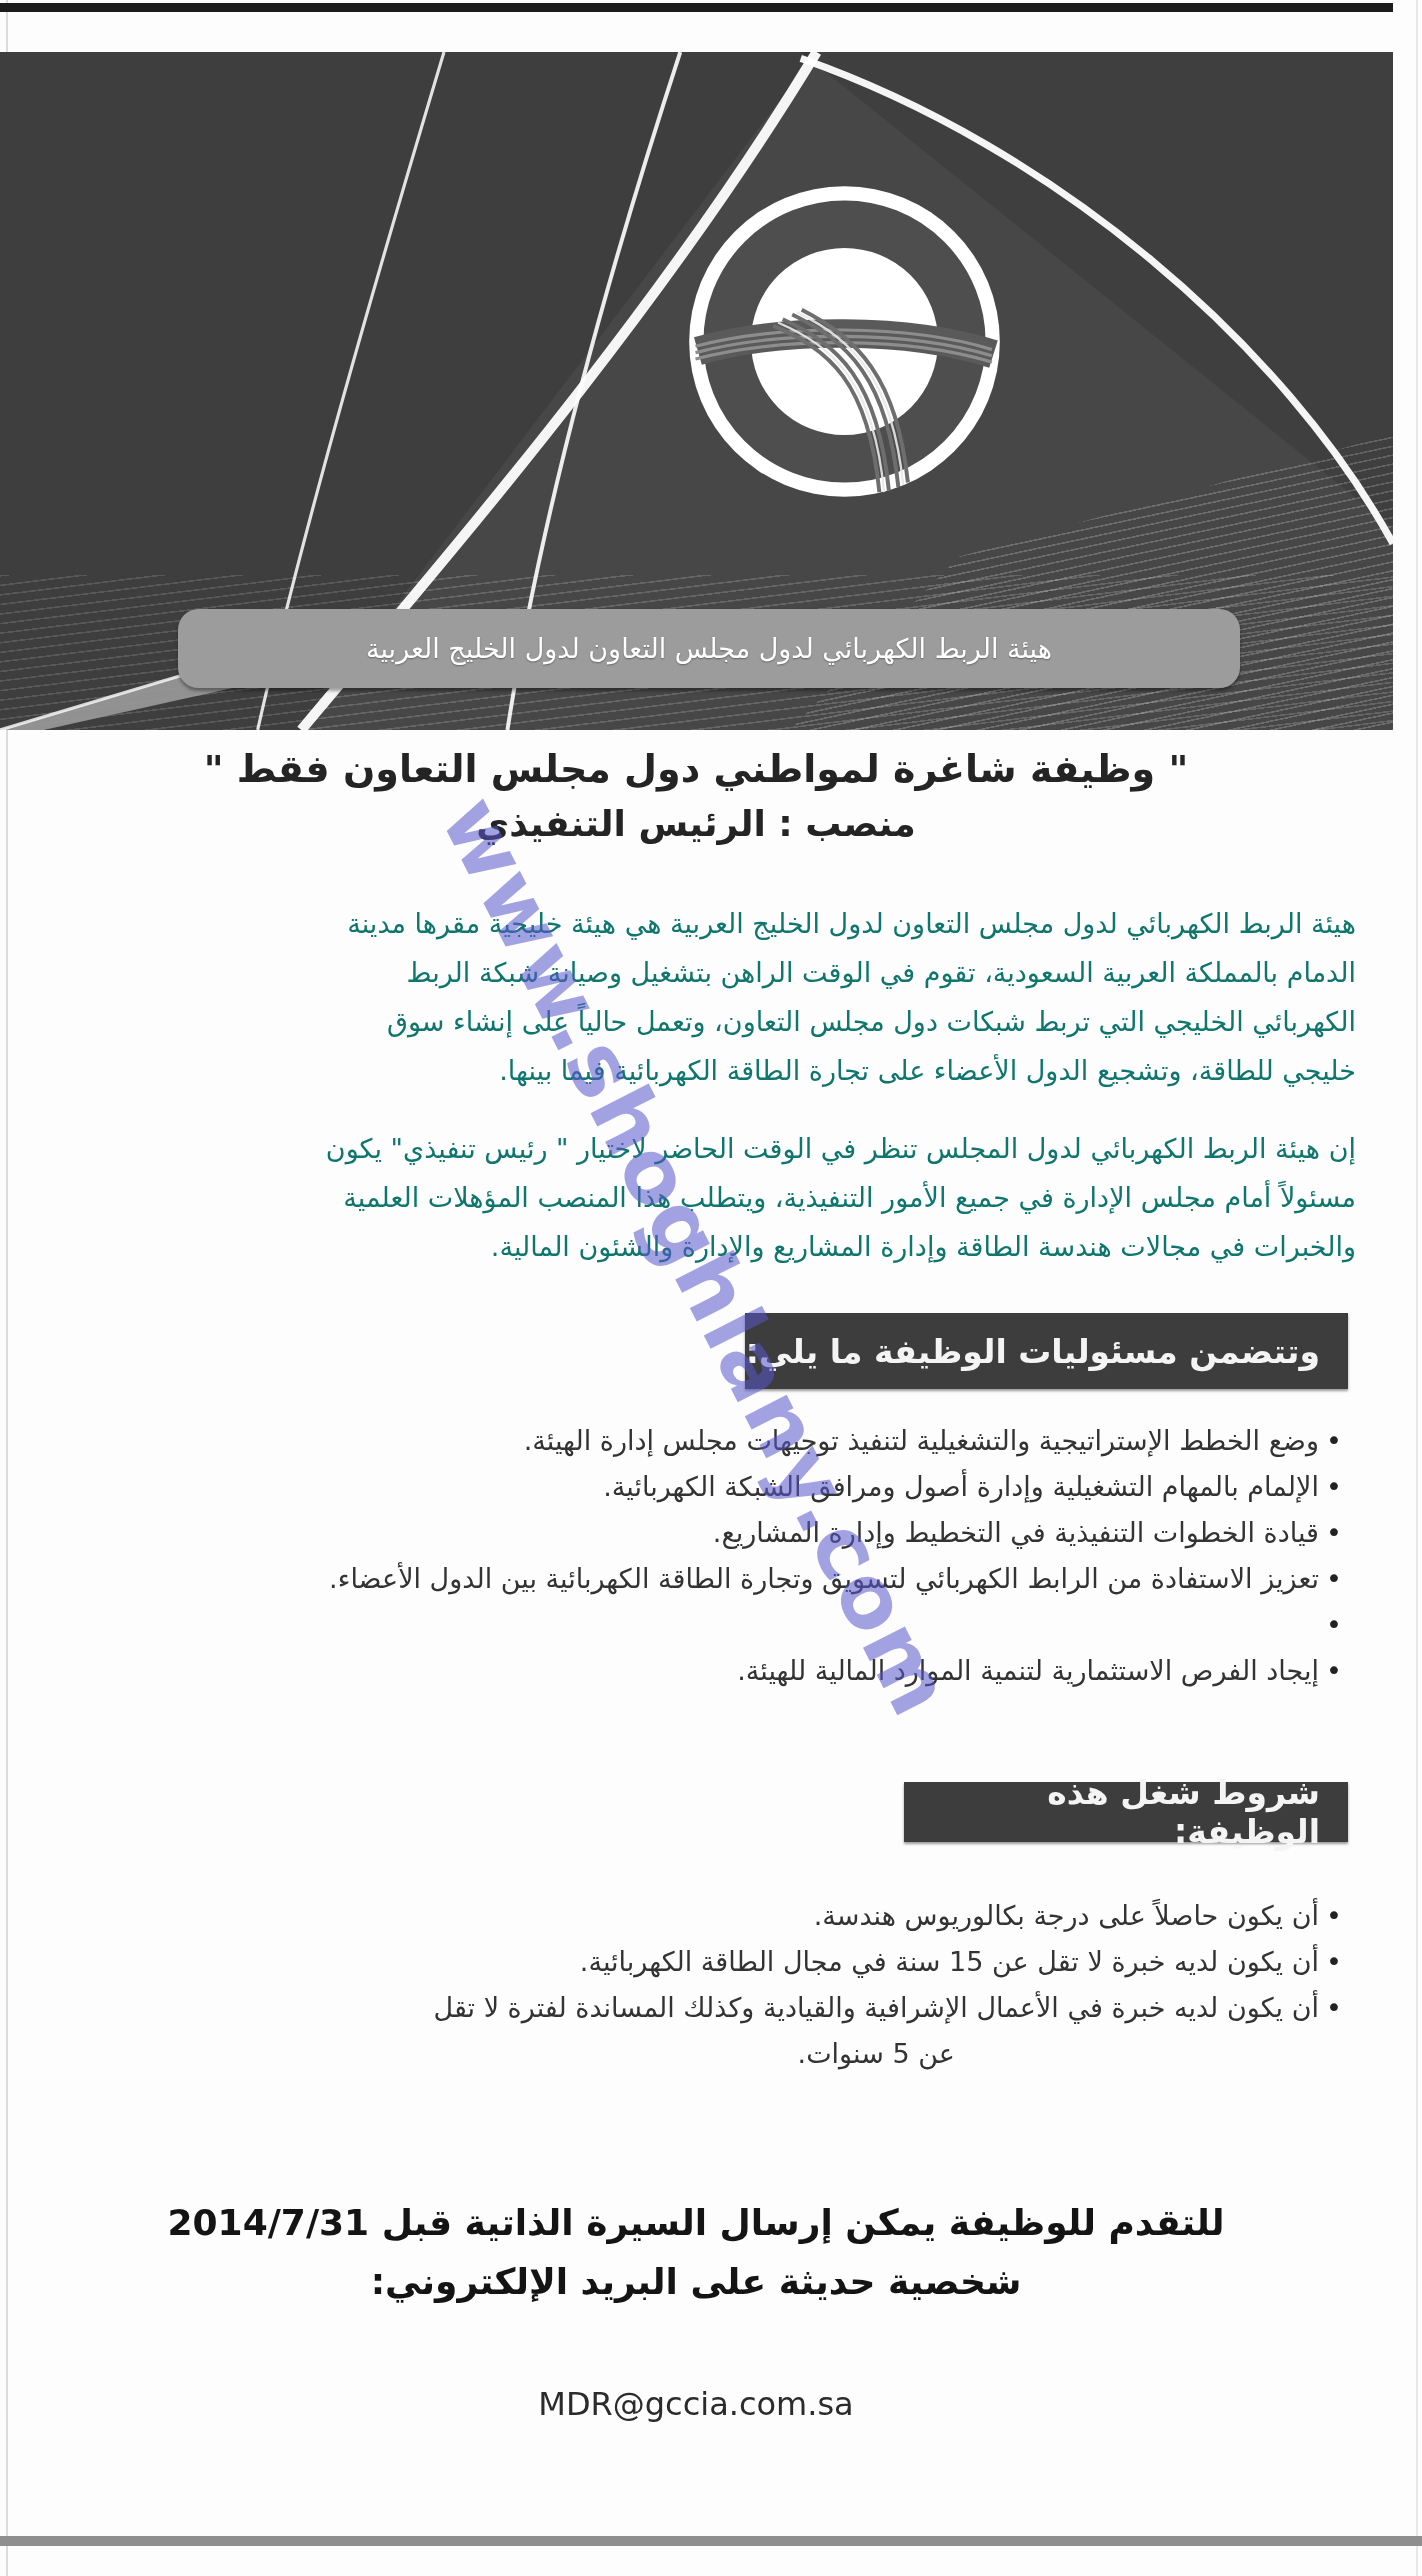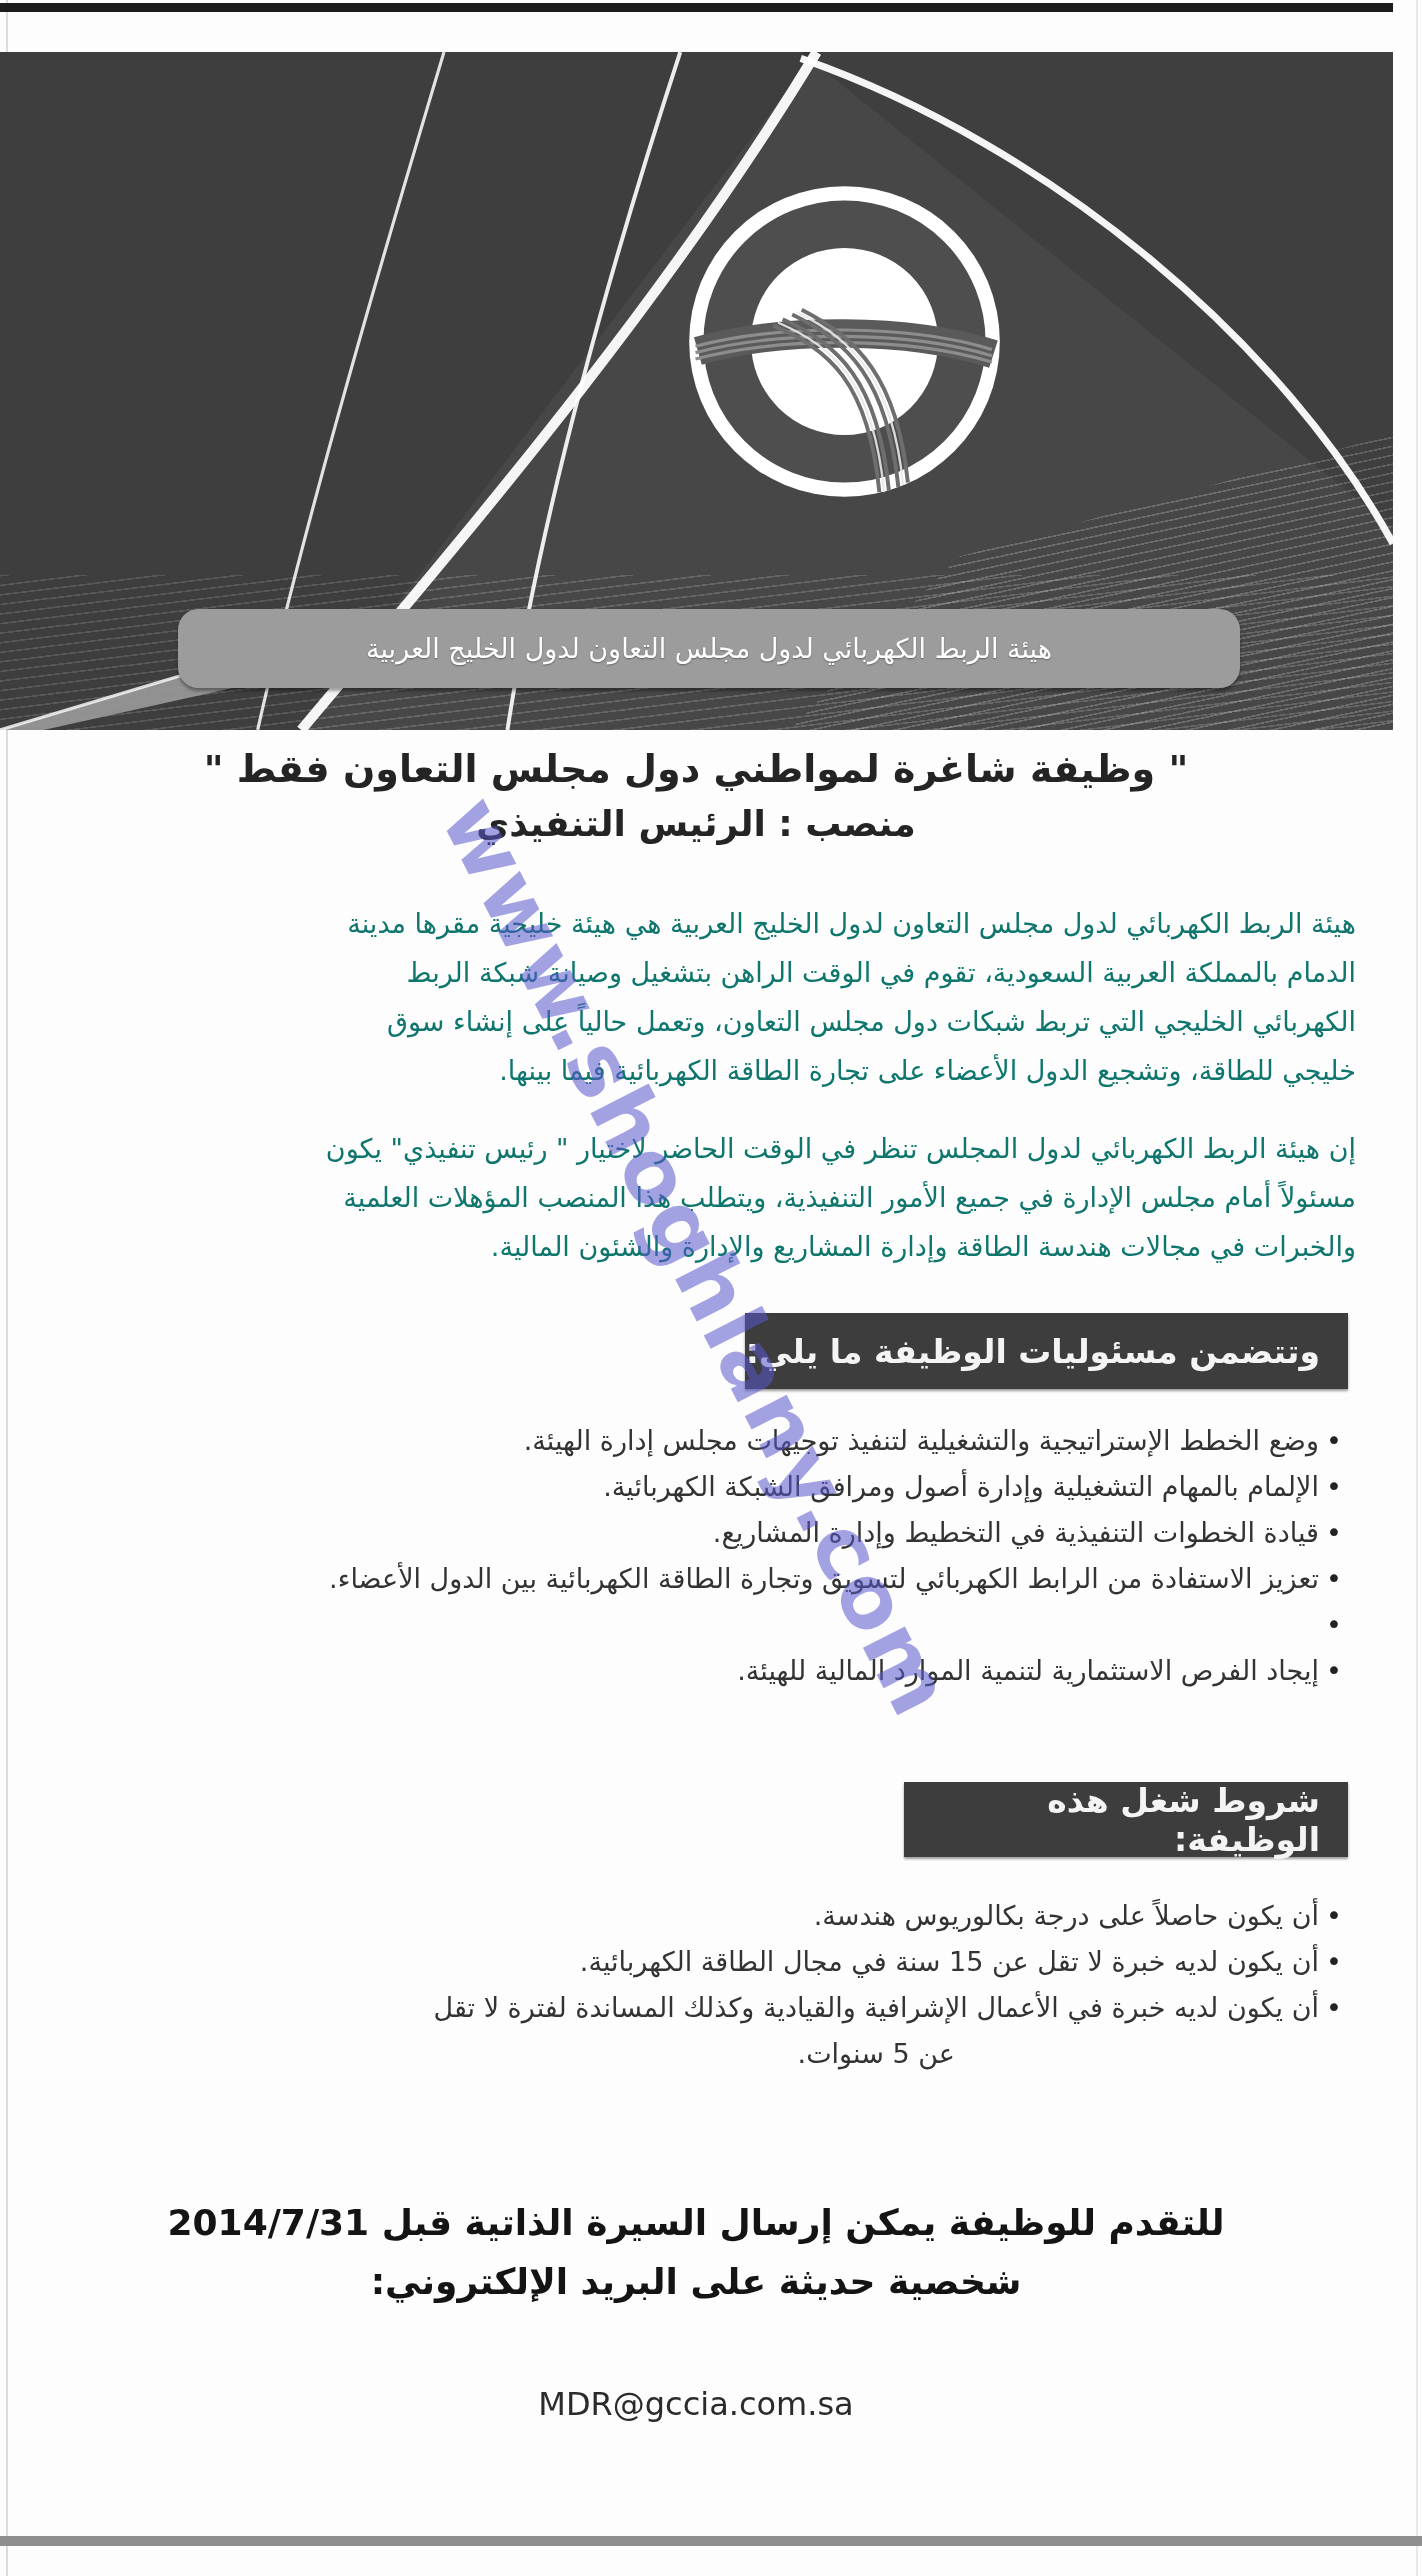--- a/index.html
+++ b/index.html
@@ -34,21 +34,21 @@
 
   .body-par{position:absolute;left:44px;width:1304px;margin:8px;font-size:27px;line-height:49px;
     color:#0f766e;text-align:right;white-space:pre-line;}
   .par1{top:891px;}
   .par2{top:1116px;}
 
   .sec-head{position:absolute;background:#3d3d3d;color:#f4f4f4;display:flex;align-items:center;
     justify-content:flex-start;box-shadow:0 1.6px 2.4px rgba(0,0,0,0.4);}
   .sec-head span{font-size:33px;font-weight:bold;padding-right:28px;letter-spacing:0.4px;}
   .sec-head.resp{right:45px;top:1313px;width:603px;height:76px;}
-  .sec-head.req{right:45px;top:1782px;width:444px;height:75px;}
+  .sec-head.req{right:45px;top:1782px;width:444px;height:60px;}
 
   ul.blist{position:absolute;right:44px;left:45px;margin:0;padding:0;list-style:none;}
   ul.blist.resp-list{top:1418px;}
   ul.blist.req-list{top:1893px;}
   ul.blist li{display:flex;flex-direction:row;font-size:27px;line-height:46px;color:#333333;}
   ul.blist li .blt{width:30px;min-width:30px;text-align:center;font-size:27px;color:#222;}
   ul.blist li .txt{white-space:pre-line;text-align:center;}
 
   .apply-block{position:absolute;left:44px;top:2193px;width:1304px;text-align:center;color:#141414;}
   .apply-block div{font-size:36px;font-weight:bold;line-height:59px;}

